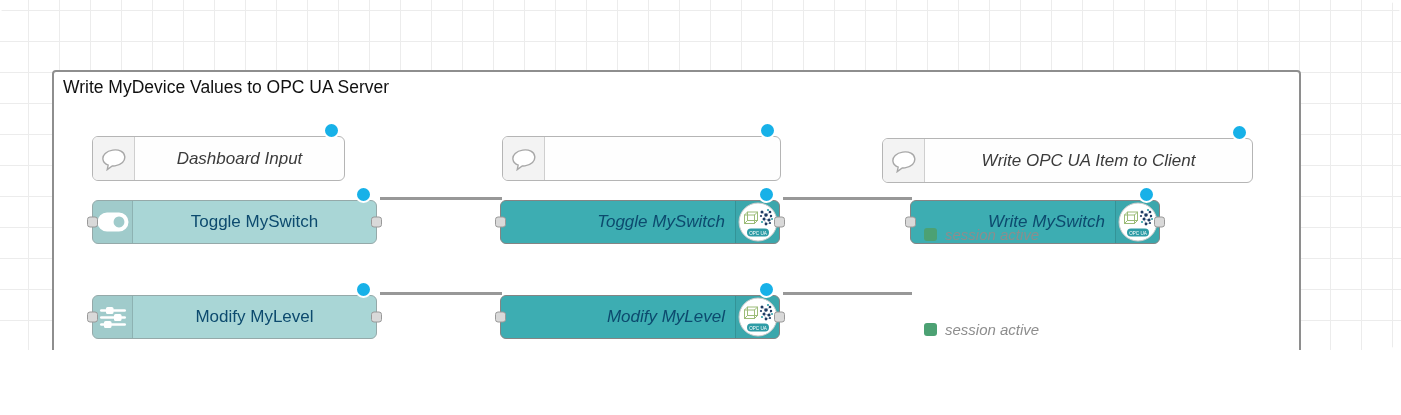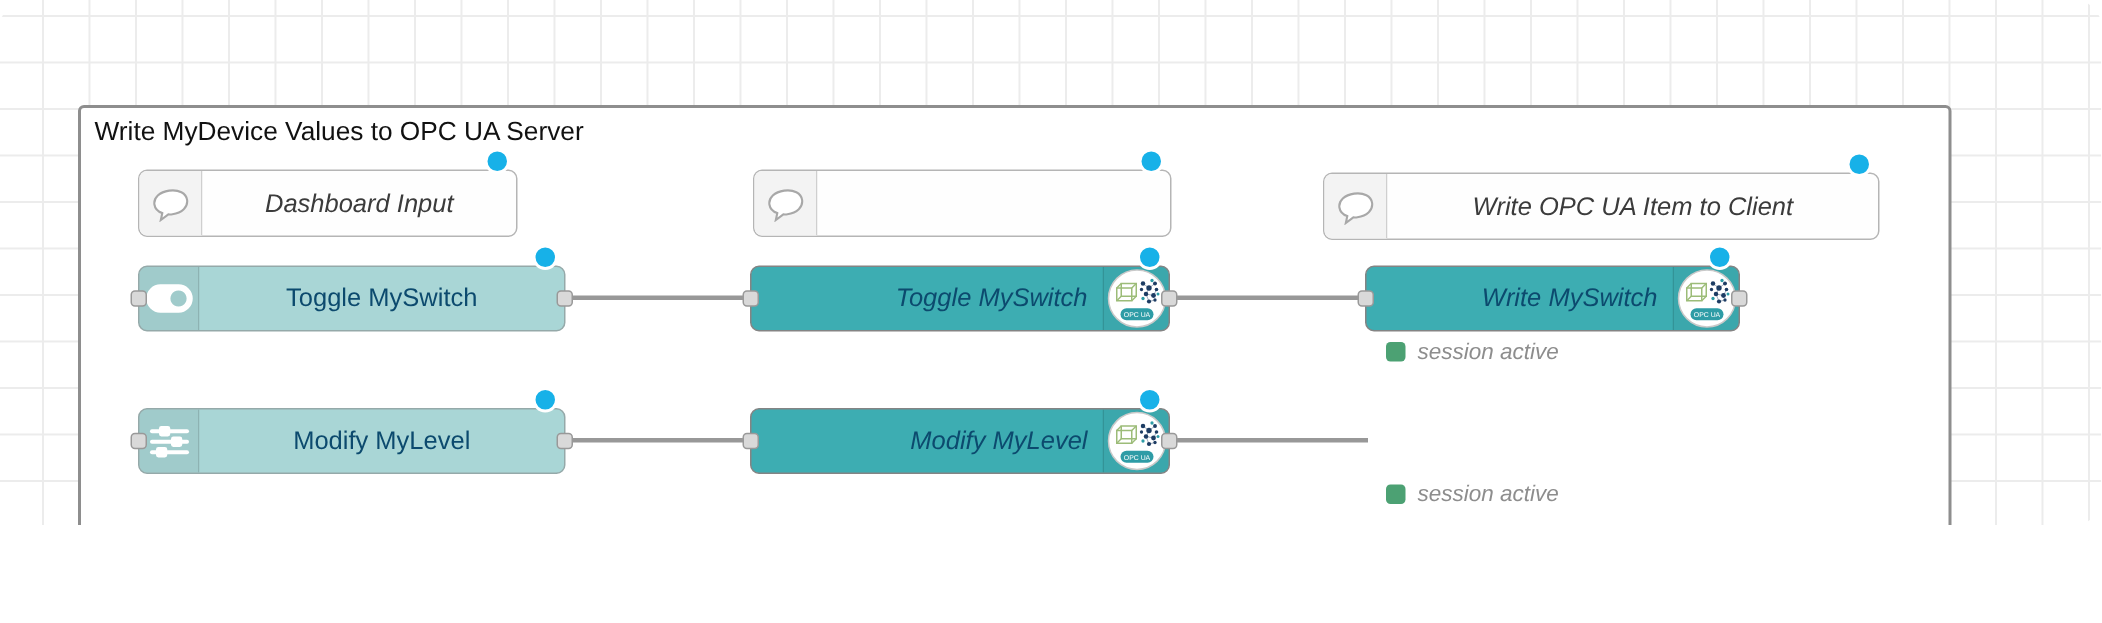--- a/index.html
+++ b/index.html
@@ -28,21 +28,21 @@
   .group-label {
     position: absolute; left: 9px; top: 5px;
     font-size: 17.5px; color: #111; white-space: nowrap;
   }
 
   .wire { position: absolute; height: 3px; background: #989898; z-index: 1; }
 
   .nr-node {
     position: absolute; z-index: 2;
     border-radius: 6px;
-    display: flex; align-items: stretch;
+    display: flex; align-items: stretch; margin-top: 23px;
   }
   .comment-node {
     height: 45px;
     background: #fefefe;
     border: 1.2px solid #b5b5b5;
   }
   .light-node {
     height: 44px;
     background: #a9d6d6;
     border: 1.2px solid #95a9a9;

